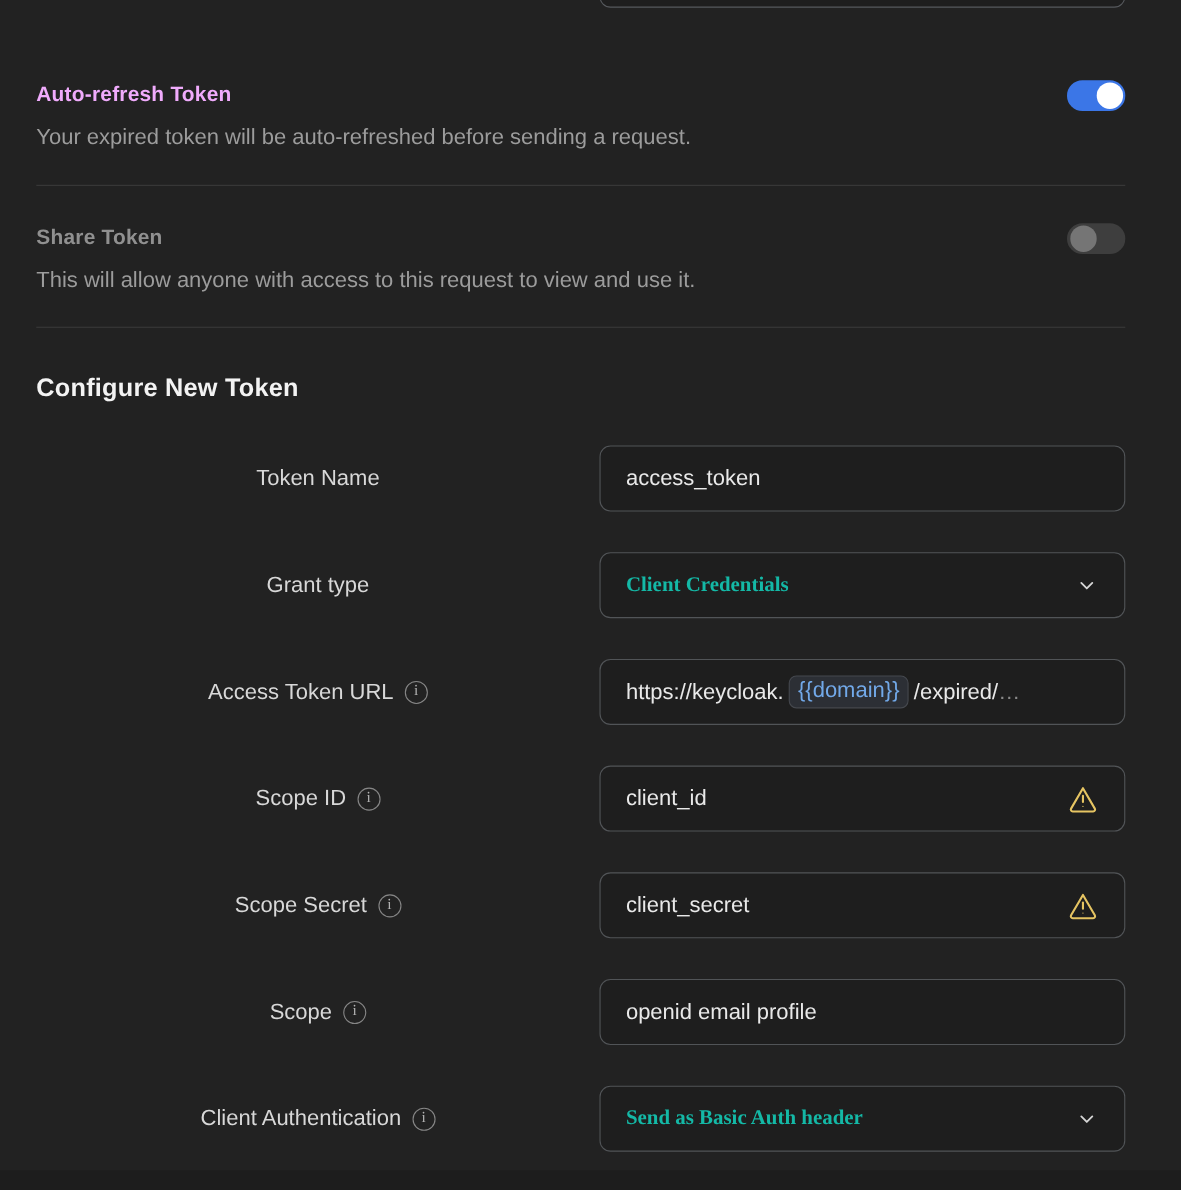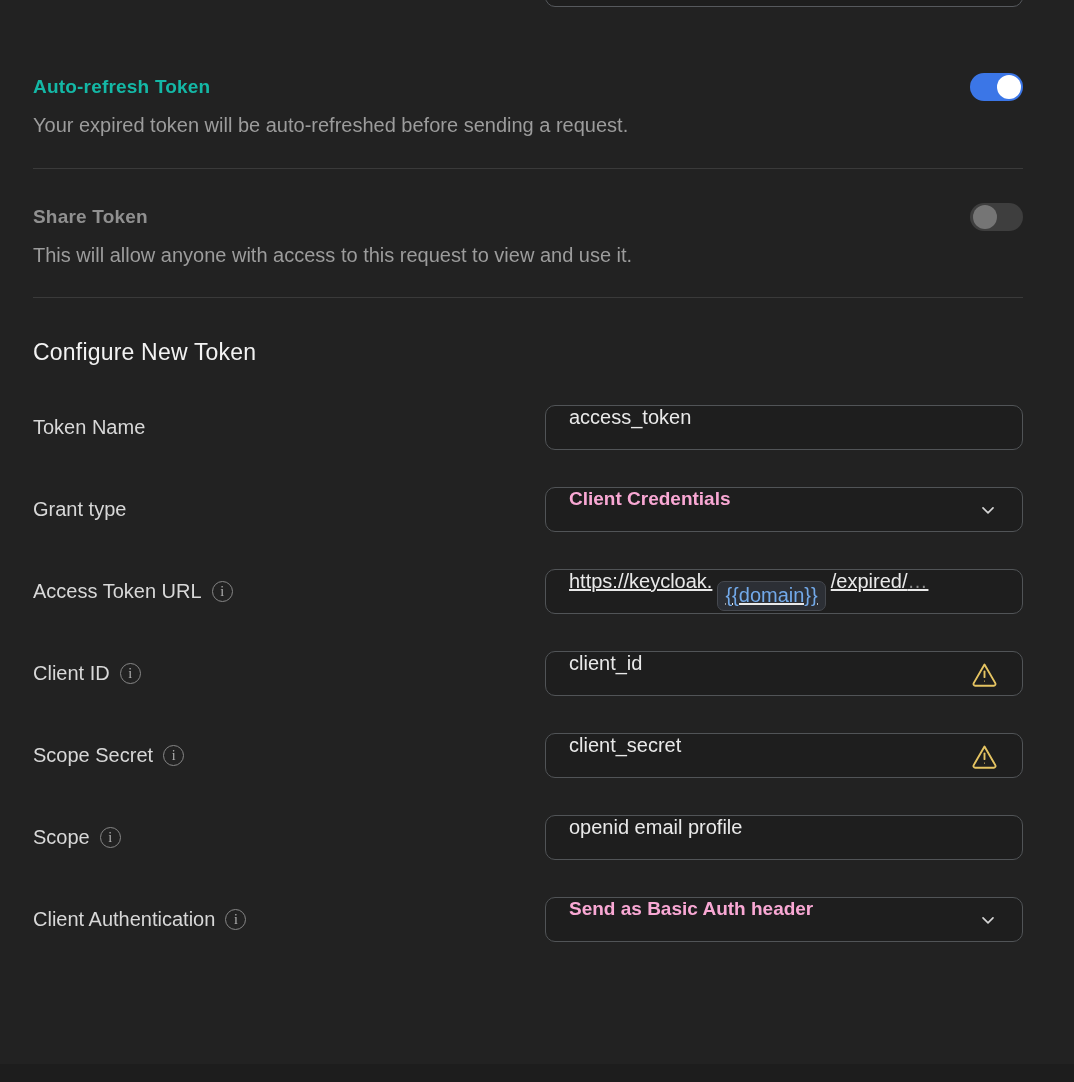--- a/index.html
+++ b/index.html
@@ -30,21 +30,21 @@
   .toggle-section { border-bottom:1px solid #3a3a3a; }
   .toggle-section .head {
     display:flex;
     align-items:center;
     justify-content:space-between;
     height:28px;
   }
   .sec-autorefresh { padding-top:73px; padding-bottom:30px; }
   .sec-share { padding-top:34px; padding-bottom:29px; }
   .sec-title { font-size:19px; font-weight:700; letter-spacing:.2px; }
-  .sec-autorefresh .sec-title { color:#14b8a6; }
+  .sec-autorefresh .sec-title { color:#f0abfc; }
   .sec-share .sec-title { color:#909090; }
   .sec-desc {
     margin-top:11px;
     font-size:20px;
     line-height:26px;
     color:#9c9c9c;
   }
   
   .toggle {
     width:53px; height:28px;
@@ -59,73 +59,75 @@
     border-radius:50%;
   }
   .toggle.on { background:#3b76e7; }
   .toggle.on .knob { right:2px; background:#ffffff; }
   .toggle.off { background:#3e3e3e; }
   .toggle.off .knob { left:3px; background:#757575; }
 
   .config-heading {
     margin-top:41px;
     font-size:23px;
-    font-weight:400;
+    font-weight:700;
     color:#f3f3f3;
     letter-spacing:.2px;
   }
   .form { margin-top:39px; }
   .form-row {
     display:flex;
     align-items:center;
     margin-bottom:37px;
   }
   .form-label {
     flex:1;
     display:flex;
     align-items:center;
     font-size:20px;
     color:#d8d8d8;
+    justify-content:center;
   }
   .info-icon {
     display:inline-flex;
     align-items:center;
     justify-content:center;
     width:21px; height:21px;
     border:1.5px solid #868686;
     border-radius:50%;
     color:#b2b2b2;
     font-size:14px;
     line-height:1;
     margin-left:10px;
     font-family:"Liberation Serif", serif;
     cursor:default;
   }
   .field {
     position:relative;
     width:478px;
-    height:45px;
+    height:60px;
     flex:0 0 auto;
     background:#1e1e1e;
     border:1.5px solid #515457;
     border-radius:10px;
     display:flex;
-    align-items:flex-start;
+    align-items:center;
     padding:0 40px 0 23px;
     font-size:20px;
     color:#e9e9e9;
     white-space:nowrap;
     overflow:hidden;
     cursor:text;
   }
   .field.select {
     font-size:19px;
     font-weight:700;
-    color:#f9a8d4;
+    color:#14b8a6;
     cursor:pointer;
+    font-family:Liberation Serif, serif;
   }
   .right-icon {
     position:absolute;
     right:24px;
     top:50%;
     transform:translateY(-50%);
     display:flex;
     align-items:center;
   }
   .var-pill {
@@ -197,31 +199,31 @@
             </svg>
         </span>
       </div>
     </div>
 
     <div class="form-row">
       <div class="form-label">
         <span>Access Token URL</span>
         <span class="info-icon">i</span>
       </div>
-      <div class="field" style="padding-right:14px;text-decoration:underline;">
+      <div class="field" style="padding-right:14px;">
         <span>https://keycloak.</span>
           <span class="var-pill">{{domain}}</span>
           <span>/expired/</span>
           <span class="url-ellipsis">…</span>
       </div>
     </div>
 
     <div class="form-row">
       <div class="form-label">
-        <span>Client ID</span>
+        <span>Scope ID</span>
         <span class="info-icon">i</span>
       </div>
       <div class="field">
         <span>client_id</span>
         <span class="right-icon">
           <svg width="27" height="27" viewBox="0 0 24 24" fill="none" stroke="#e5c462" stroke-width="1.7" stroke-linejoin="round">
             <path d="M12 3.6 L21.6 20.1 a1.55 1.55 0 0 1 -1.34 2.33 H3.74 a1.55 1.55 0 0 1 -1.34 -2.33 Z"></path>
             <line x1="12" y1="9.8" x2="12" y2="14.8" stroke-linecap="round"></line>
             <circle cx="12" cy="18.3" r="0.5" fill="#e5c462" stroke="none"></circle>
           </svg>

